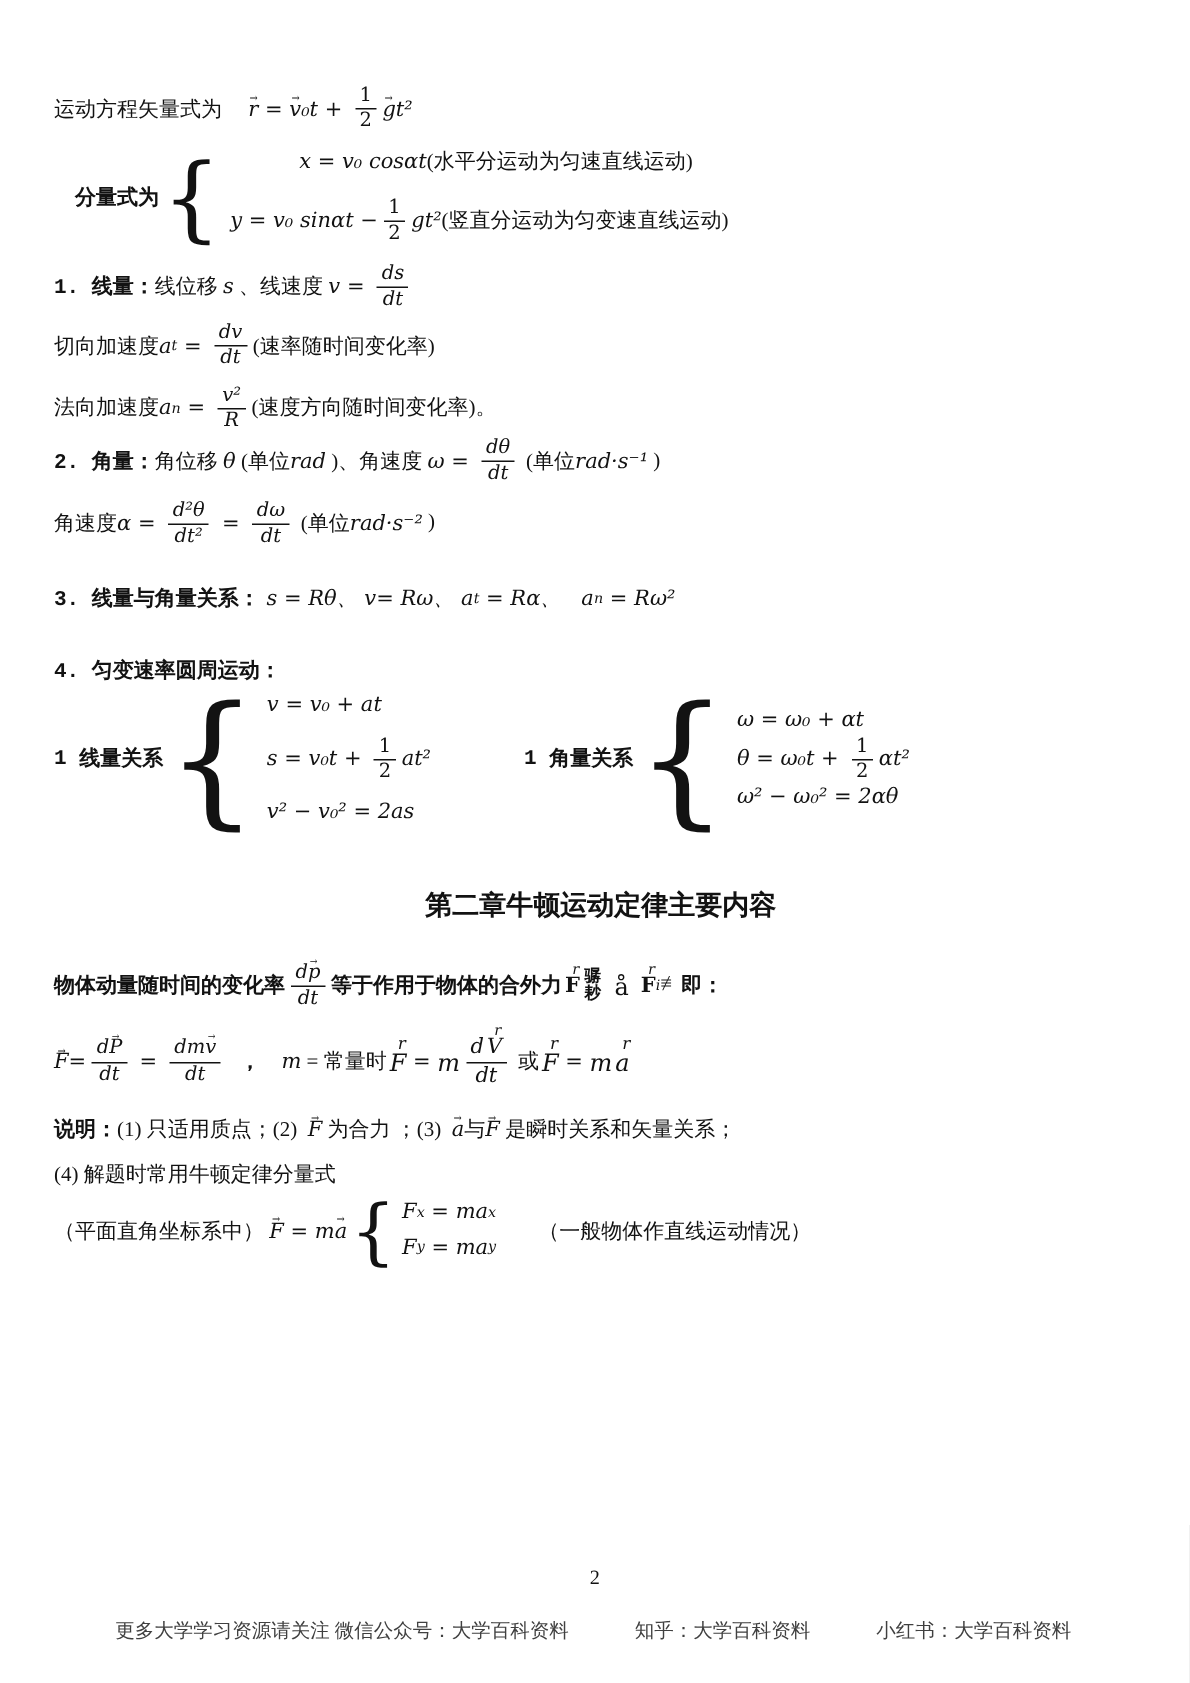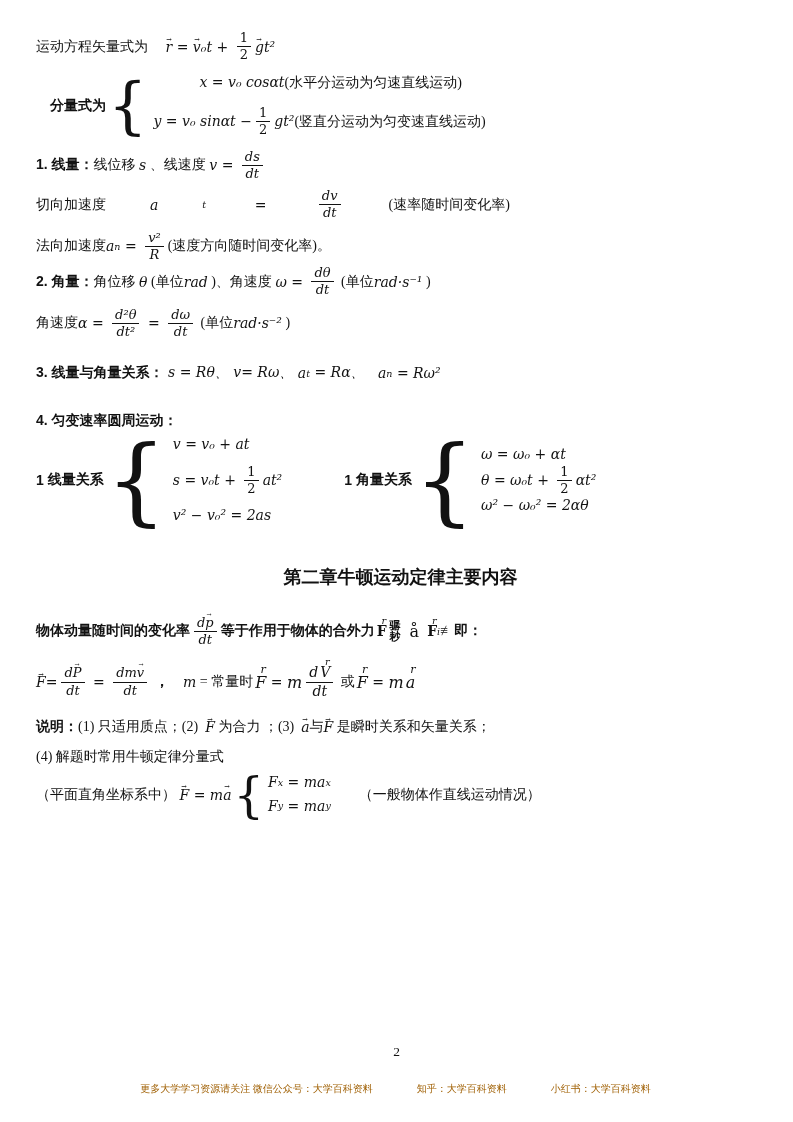--- a/index.html
+++ b/index.html
@@ -6,45 +6,45 @@
   .page{
     position:relative;
     width:793px;height:1122px;
     margin:0 auto;
     background:#ffffff;
     color:#121212;
     font-family:"Liberation Serif","DejaVu Serif",serif;
     font-size:14px;
     overflow:hidden;
   }
-  .content{position:absolute;left:36px;top:16px;right:28px;}
+  .content{position:absolute;left:36px;top:42px;right:28px;}
   .row{display:flex;align-items:center;white-space:pre;}
   .row>span{white-space:pre;}
   .cn{font-family:"Liberation Serif","DejaVu Serif",serif;}
-  .hei{font-family:Liberation Sans, sans-serif;font-weight:bold;}
+  .hei{font-family:Liberation Mono, monospace;font-weight:bold;}
   .m{font-style:italic;font-family:"DejaVu Serif","Liberation Serif",serif;}
   .up{font-style:normal;}
   .sb{font-size:0.68em;font-style:italic;vertical-align:-0.35em;font-family:"DejaVu Serif",serif;}
   .frac{display:inline-flex;flex-direction:column;align-items:center;vertical-align:middle;margin:0 4px;font-size:13px;line-height:1.25;font-style:italic;font-family:"DejaVu Serif","Liberation Serif",serif;}
   .frac .fn{display:block;border-bottom:1px solid #121212;padding:0 3px;text-align:center;}
   .frac .fd{display:block;padding:0 3px;text-align:center;}
   .vec{position:relative;display:inline-block;font-style:italic;font-family:"DejaVu Serif",serif;}
   .vec .ar{position:absolute;left:50%;top:-0.52em;transform:translateX(-50%) scaleX(0.8);font-size:0.58em;font-style:normal;line-height:1;}
   .rv{position:relative;display:inline-block;font-style:italic;font-family:"DejaVu Serif",serif;margin-left:2px;}
   .rv .rr{position:absolute;left:48%;top:-0.72em;font-size:0.7em;line-height:1;font-style:italic;}
   .br{font-family:"DejaVu Serif",serif;line-height:0;font-weight:400;display:inline-block;}
   .br3{font-size:96px;margin:0 6px 0 2px;}
   .br2{font-size:62px;margin:0 6px 0 2px;}
   .br2s{font-size:48px;margin:0 4px 0 2px;}
   .syscol{display:inline-flex;flex-direction:column;justify-content:center;}
   .sline{display:flex;align-items:center;white-space:pre;line-height:1.25;}
   .gstack{display:inline-flex;flex-direction:column;align-items:center;font-size:11px;line-height:1.05;font-weight:bold;margin:0 3px;font-style:normal;}
   .gsum{font-family:"DejaVu Serif",serif;font-size:16px;margin:0 6px;font-style:normal;}
   .pagenum{position:absolute;left:0;right:0;bottom:62px;text-align:center;font-size:13.5px;}
-  .footer{position:absolute;left:0;right:2px;bottom:26px;display:flex;justify-content:center;gap:44px;color:#a16207;font-size:10px;white-space:pre;}
+  .footer{position:absolute;left:0;right:2px;bottom:26px;display:flex;justify-content:center;gap:44px;color:#404040;font-size:13px;white-space:pre;}
   .title-row{display:block;text-align:center;}
 </style>
 </head>
 <body>
 
 <div class="page">
   <div class="content">
 
     <div class="row" style="margin-top:14px;">
       <span class="cn">运动方程矢量式为　 </span>
@@ -76,21 +76,21 @@
     <div class="row" style="margin-top:10px;">
       <span class="hei">1. 线量：</span>
       <span class="cn">线位移 </span>
       <span class="m">s</span>
       <span class="cn"> 、线速度 </span>
       <span class="m">v</span>
       <span class="m up"> = </span>
       <span class="frac"><span class="fn">ds</span><span class="fd">dt</span></span>
     </div>
 
-    <div class="row" style="margin-top:6px;gap:44px;">
+    <div class="row" style="margin-top:6px;">
       <span class="cn">切向加速度</span>
       <span class="m">a</span><span class="sb">t</span>
       <span class="m up"> = </span>
       <span class="frac"><span class="fn">dv</span><span class="fd">dt</span></span>
       <span class="cn">(速率随时间变化率)</span>
     </div>
 
     <div class="row" style="margin-top:8px;">
       <span class="cn">法向加速度</span>
       <span class="m">a</span><span class="sb">n</span>

